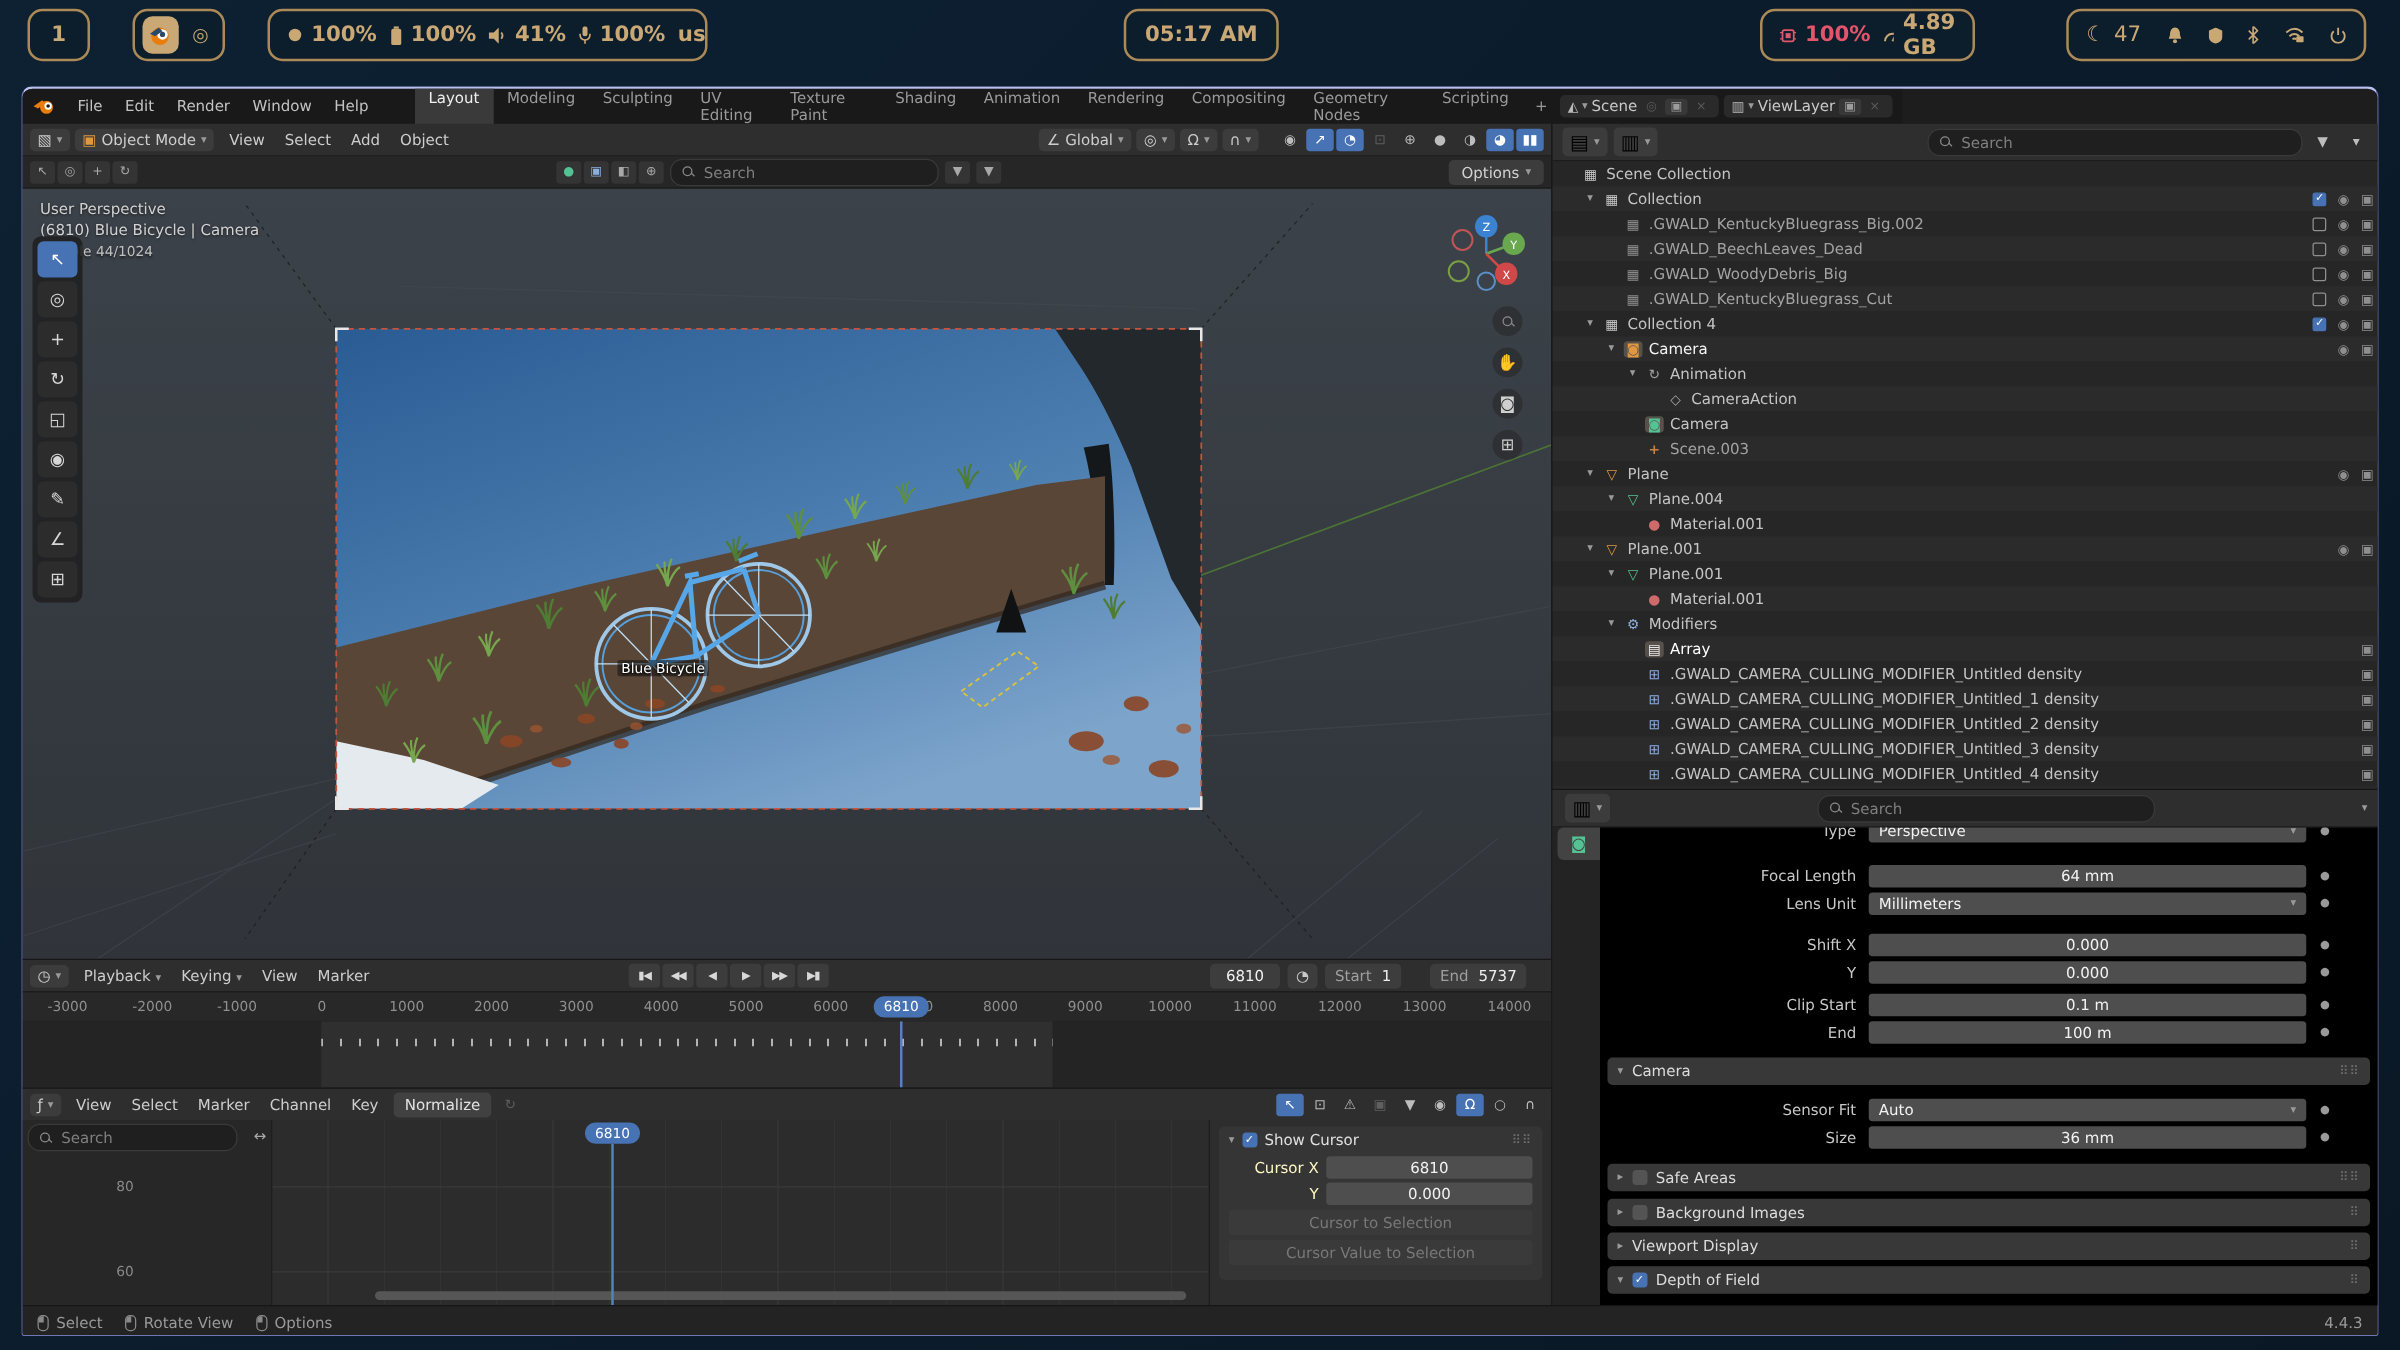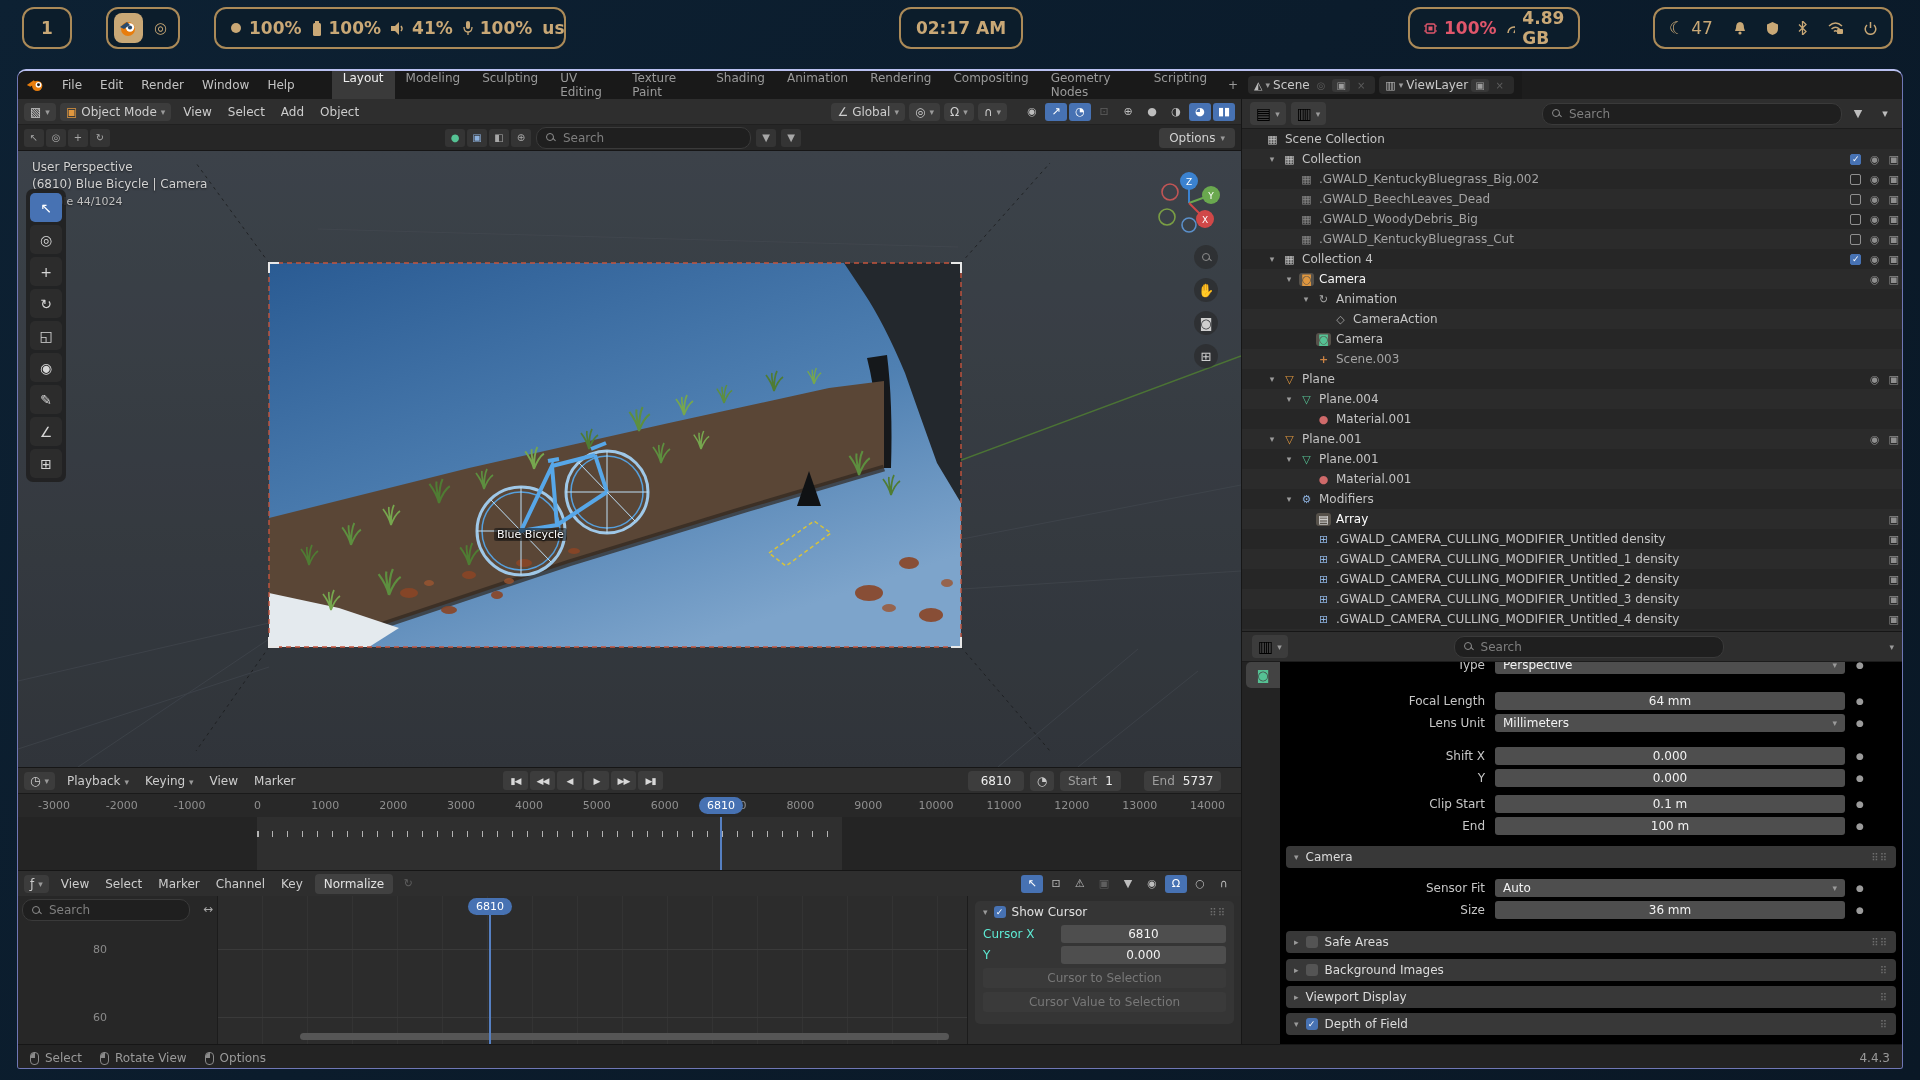--- a/index.html
+++ b/index.html
@@ -115,21 +115,21 @@
   .gruler span{display:inline-block;width:90.3px;text-align:center;}
   .gscroll{position:absolute;left:82px;bottom:4px;width:649px;height:7px;background:#565656;border-radius:4px;}
   .gside{position:absolute;left:949px;top:0;width:274px;height:148px;background:#2d2d2d;border-left:1px solid #1c1c1c;padding:5px 7px;}
   .panel{background:#353535;border-radius:5px;padding:4px 8px 8px;}
   .panel .phdr{display:flex;align-items:center;gap:6px;color:#e0e0e0;font-size:12px;margin-bottom:6px;}
   .grip{margin-left:auto;color:#6f6f6f;font-size:10px;letter-spacing:1px;}
   .chk{width:12px;height:12px;border-radius:3px;background:#4772b3;color:#fff;font-size:9px;line-height:12px;
     text-align:center;flex:none;}
   .chk.off{background:#545454;color:transparent;}
   .prow{display:flex;align-items:center;gap:6px;margin:3px 0;font-size:12px;}
-  .plab{width:72px;color:#5eead4;flex:none;}
+  .plab{width:72px;text-align:right;color:#fef9c3;flex:none;}
   .pfld{flex:1;background:#4e4e4e;border-radius:3px;text-align:center;color:#f2f2f2;padding:2px 0;}
   .gbtn{background:#3a3a3a;border-radius:3px;text-align:center;color:#787878;font-size:12px;padding:3px 0;margin:4px 0;}
   
   .statusbar{left:0;top:973px;width:1884px;height:27px;background:#232323;border-top:1px solid #161616;
     display:flex;align-items:center;gap:18px;padding:0 12px;font-size:12px;color:#9a9a9a;}
   .mgrp{display:flex;align-items:center;gap:6px;}
   .mbtn{width:9px;height:13px;border:1.3px solid #8a8a8a;border-radius:4px;position:relative;}
   .mbtn::before{content:"";position:absolute;left:0;top:0;width:4px;height:5px;background:#8a8a8a;border-radius:3px 0 0 0;}
   .ver{margin-left:auto;}
   
@@ -223,21 +223,21 @@
             <path d="M1 6 Q1 11 5 11 Q9 11 9 6" stroke="#c9a876" stroke-width="1.3" fill="none"></path>
             <line x1="5" y1="11" x2="5" y2="14" stroke="#c9a876" stroke-width="1.3"></line>
           </svg>
           <span>100%</span>
         </span>
       <span class="seg">
           <span>us</span>
         </span>
     </div>
     <div class="sbox clock">
-        <span>02:17 AM</span>
+        <span>05:17 AM</span>
       </div>
     <div class="sbox perf">
       <span class="seg red">
           <svg width="13" height="13">
             <rect x="2" y="2" width="9" height="9" rx="1.5" fill="none" stroke="#e0566b" stroke-width="1.4"></rect>
             <rect x="4.5" y="4.5" width="4" height="4" fill="#e0566b"></rect>
             <line x1="0" y1="4" x2="2" y2="4" stroke="#e0566b"></line>
             <line x1="0" y1="9" x2="2" y2="9" stroke="#e0566b"></line>
             <line x1="11" y1="4" x2="13" y2="4" stroke="#e0566b"></line>
             <line x1="11" y1="9" x2="13" y2="9" stroke="#e0566b"></line>

